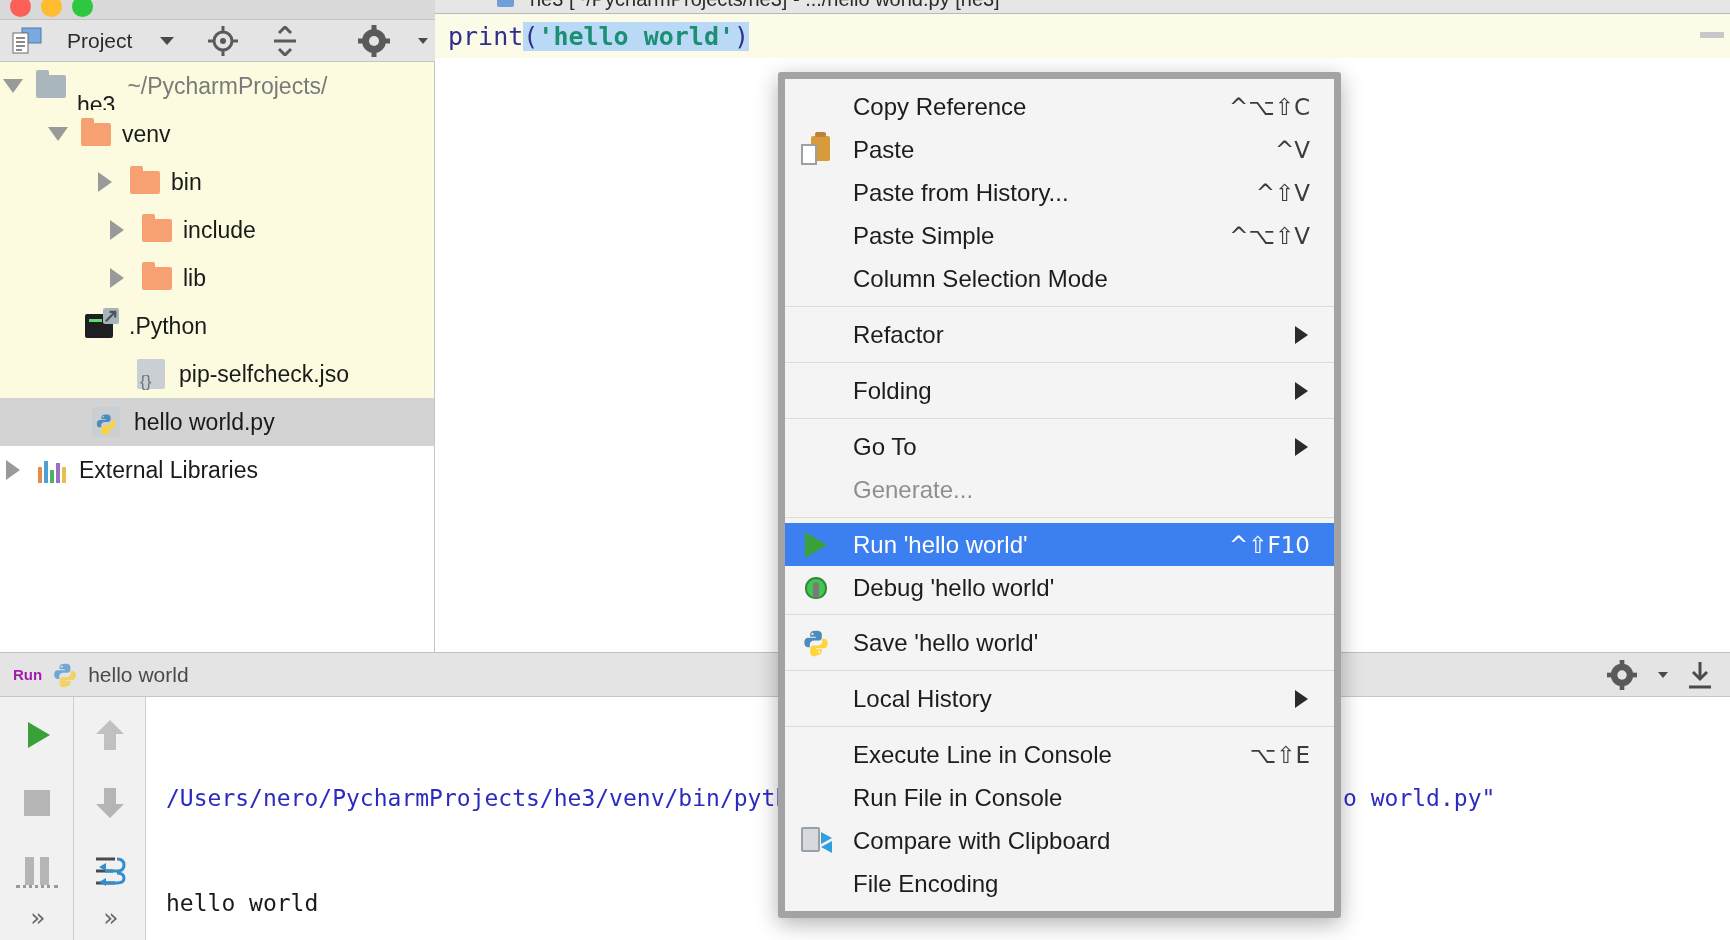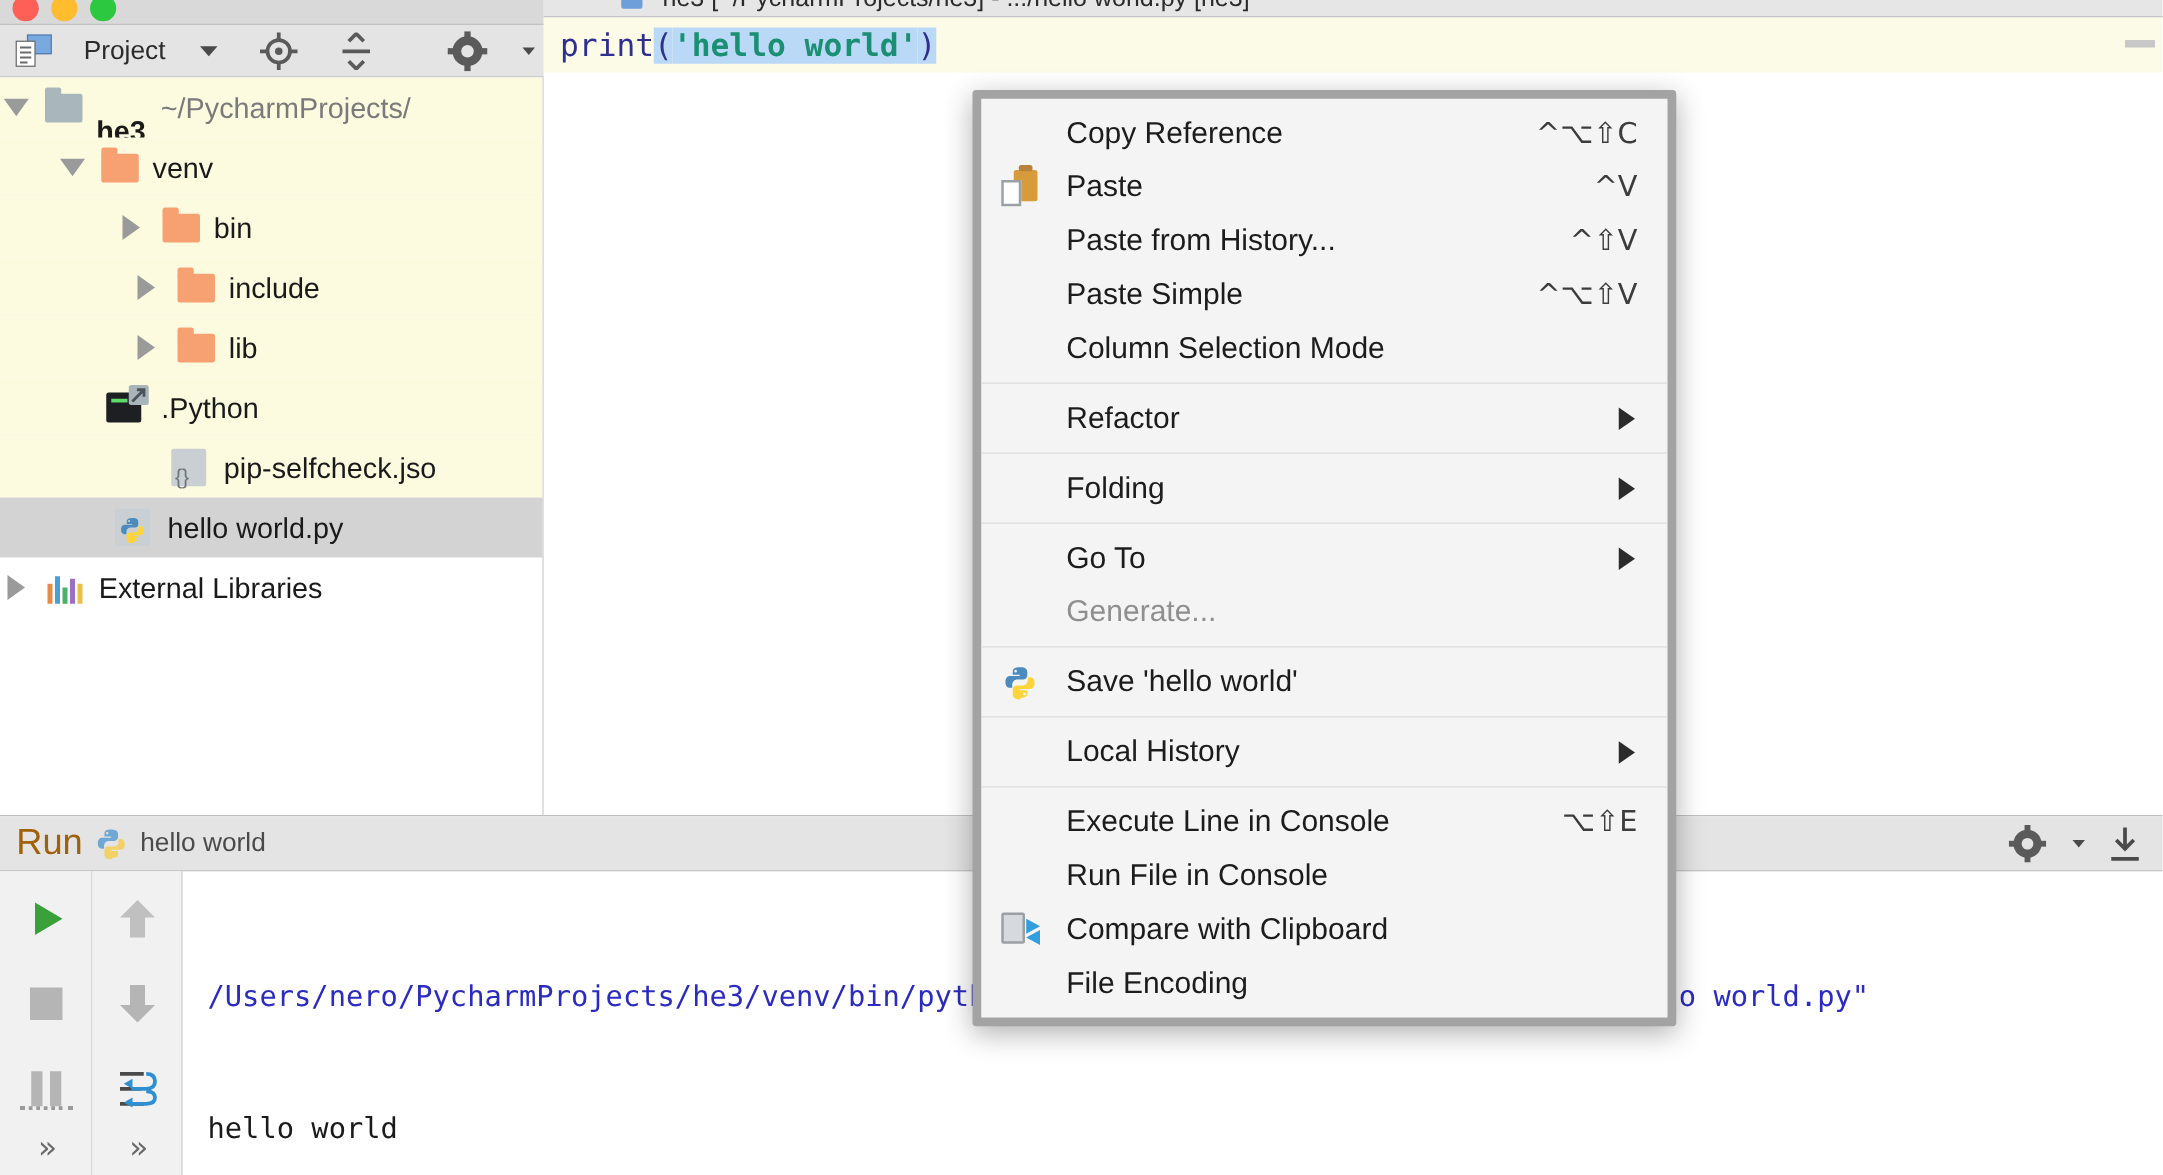--- a/index.html
+++ b/index.html
@@ -170,21 +170,21 @@
     content: "";
     position: absolute;
     left: 0; top: -5px;
     width: 13px; height: 7px;
     border-radius: 2px 2px 0 0;
     background: inherit;
   }
   .folder.gray   { background: #a9b7bd; }
   .folder.orange { background: #f7a173; }
   .lbl { margin-left: 11px; }
-  .lbl.bold { font-weight: bold; margin-top: 39px; }
+  .lbl.bold { font-weight: normal; margin-top: 39px; }
   .path { margin-left: 12px; color: #7a7a7a; }
 
   
   .pyfile-ic {
     width: 28px; height: 24px;
     flex: none;
     position: relative;
     background: #1d1f22;
     border-radius: 2px;
   }
@@ -298,22 +298,23 @@
     height: 44px;
     background: #e4e4e4;
     border-bottom: 1px solid #c6c6c6;
     display: flex;
     align-items: center;
     padding-left: 13px;
     gap: 10px;
     box-sizing: border-box;
   }
   .runheader .runword {
-    font-size: 29px;
-    color: #a16207;
+    font-size: 15px;
+    color: #a21caf;
+    font-weight: bold;
   }
   .runheader .runcfg {
     font-size: 21px;
     color: #4a4a4a;
   }
   .runheader-right {
     position: absolute;
     right: 16px;
     top: 0; bottom: 0;
     display: flex;
@@ -736,20 +737,37 @@
     <div class="mgroup">
       <div class="mi">
         <span>Go To</span>
         <span class="submenu-arrow"></span>
       </div>
       <div class="mi dim">
         <span>Generate...</span>
       </div>
     </div>
 
+    <div class="mgroup tight">
+      <div class="mi active">
+        <span class="micon">
+            <span class="ico-run-tri"></span>
+          </span>
+        <span>Run 'hello world'</span>
+        <span class="sc">^⇧F10</span>
+      </div>
+      <div class="mi">
+        <span class="micon">
+            <span class="ico-bug">
+              <span class="body"></span>
+            </span>
+          </span>
+        <span>Debug 'hello world'</span>
+      </div>
+    </div>
 
     <div class="mgroup">
       <div class="mi">
         <span class="micon">
           <svg class="py-logo" viewBox="0 0 24 24">
             <path d="M11.6 1.5c-3 0-4.6 1-4.6 3v2.2h4.8v.8H5.3c-2 0-3.3 1.4-3.3 4.1 0 2.6 1.2 4 3.1 4h1.6v-2.3c0-1.9 1.6-3.4 3.6-3.4h3.9c1.6 0 2.8-1.2 2.8-2.7V4.5c0-1.6-1.4-2.6-3.2-2.9-.7-.1-1.5-.1-2.2-.1zM9 3.3c.5 0 .9.4.9.9s-.4.9-.9.9-.9-.4-.9-.9.4-.9.9-.9z" fill="#4b8bbe"></path>
             <path d="M12.4 22.5c3 0 4.6-1 4.6-3v-2.2h-4.8v-.8h6.5c2 0 3.3-1.4 3.3-4.1 0-2.6-1.2-4-3.1-4h-1.6v2.3c0 1.9-1.6 3.4-3.6 3.4H9.8C8.2 14.1 7 15.3 7 16.8v3.7c0 1.6 1.4 2.6 3.2 2.9.7.1 1.5.1 2.2.1zM15 20.7c-.5 0-.9-.4-.9-.9s.4-.9.9-.9.9.4.9.9-.4.9-.9.9z" fill="#ffd43b"></path>
           </svg>
         </span>
         <span>Save 'hello world'</span>

